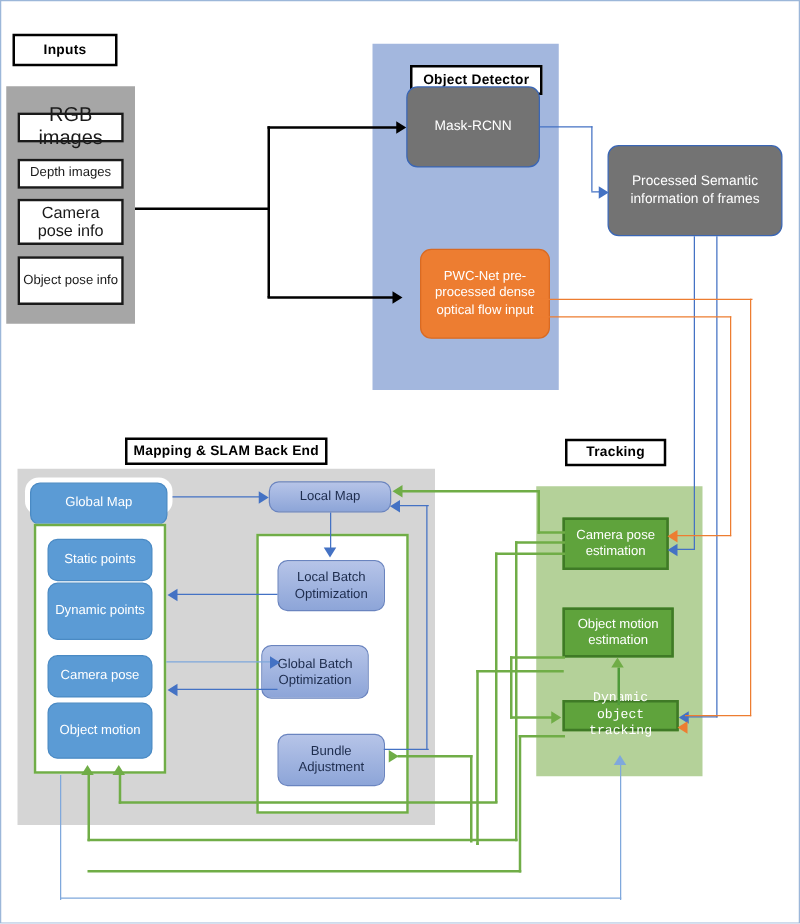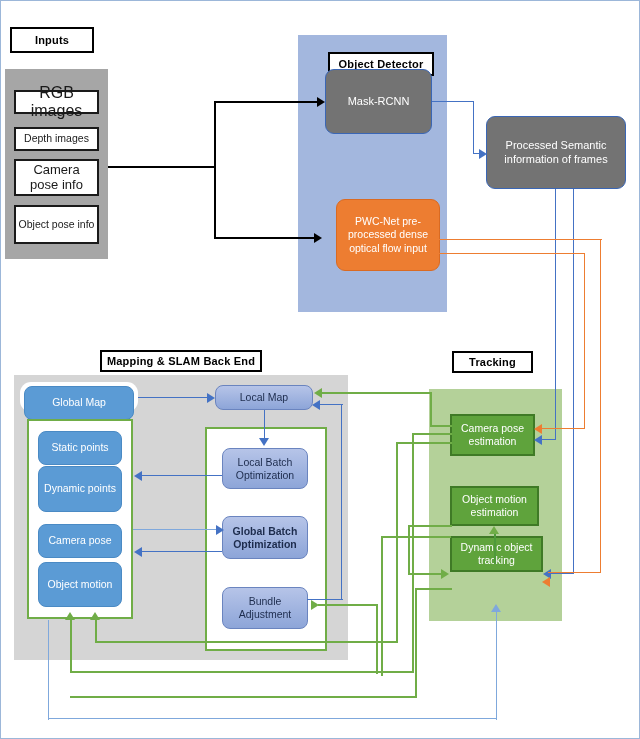--- a/index.html
+++ b/index.html
@@ -158,34 +158,34 @@
   </div>
   <div class="abs nsteel" style="left:38px;top:562px;width:84px;height:45px;font-size:10.5px;">
     <span>Object motion</span>
   </div>
 
   <div class="abs gframe-w" style="left:205px;top:427px;width:122px;height:224px;"></div>
 
   <div class="abs nperi" style="left:222px;top:448px;width:86px;height:41px;font-size:10.5px;">
     <span>Local Batch Optimization</span>
   </div>
-  <div class="abs nperi" style="left:222px;top:516px;width:86px;height:43px;font-size:10.5px;font-weight:bold;">
+  <div class="abs nperi" style="left:209px;top:516px;width:86px;height:43px;font-size:10.5px;">
     <span>Global Batch Optimization</span>
   </div>
   <div class="abs nperi" style="left:222px;top:587px;width:86px;height:42px;font-size:10.5px;">
     <span>Bundle Adjustment</span>
   </div>
 
   <div class="abs ngreen" style="left:450px;top:414px;width:85px;height:42px;font-size:10.5px;">
     <span>Camera pose estimation</span>
   </div>
   <div class="abs ngreen" style="left:450px;top:486px;width:89px;height:40px;font-size:10.5px;">
     <span>Object motion estimation</span>
   </div>
-  <div class="abs ngreen" style="left:450px;top:536px;width:93px;height:36px;font-size:10.5px;">
+  <div class="abs ngreen" style="left:450px;top:560px;width:93px;height:25px;font-size:10.5px;font-family:Liberation Mono, monospace;">
     <span>Dynamic object tracking</span>
   </div>
 
   <div class="ln hk blk" style="left:108px;top:166px;width:108px;"></div>
   <div class="ln vk blk" style="left:214px;top:101px;height:137px;"></div>
   <div class="ln hk blk" style="left:214px;top:101px;width:105px;"></div>
   <div class="ah ah-r blkf" style="left:317px;top:97px;"></div>
   <div class="ln hk blk" style="left:214px;top:237px;width:102px;"></div>
   <div class="ah ah-r blkf" style="left:314px;top:233px;"></div>
 

